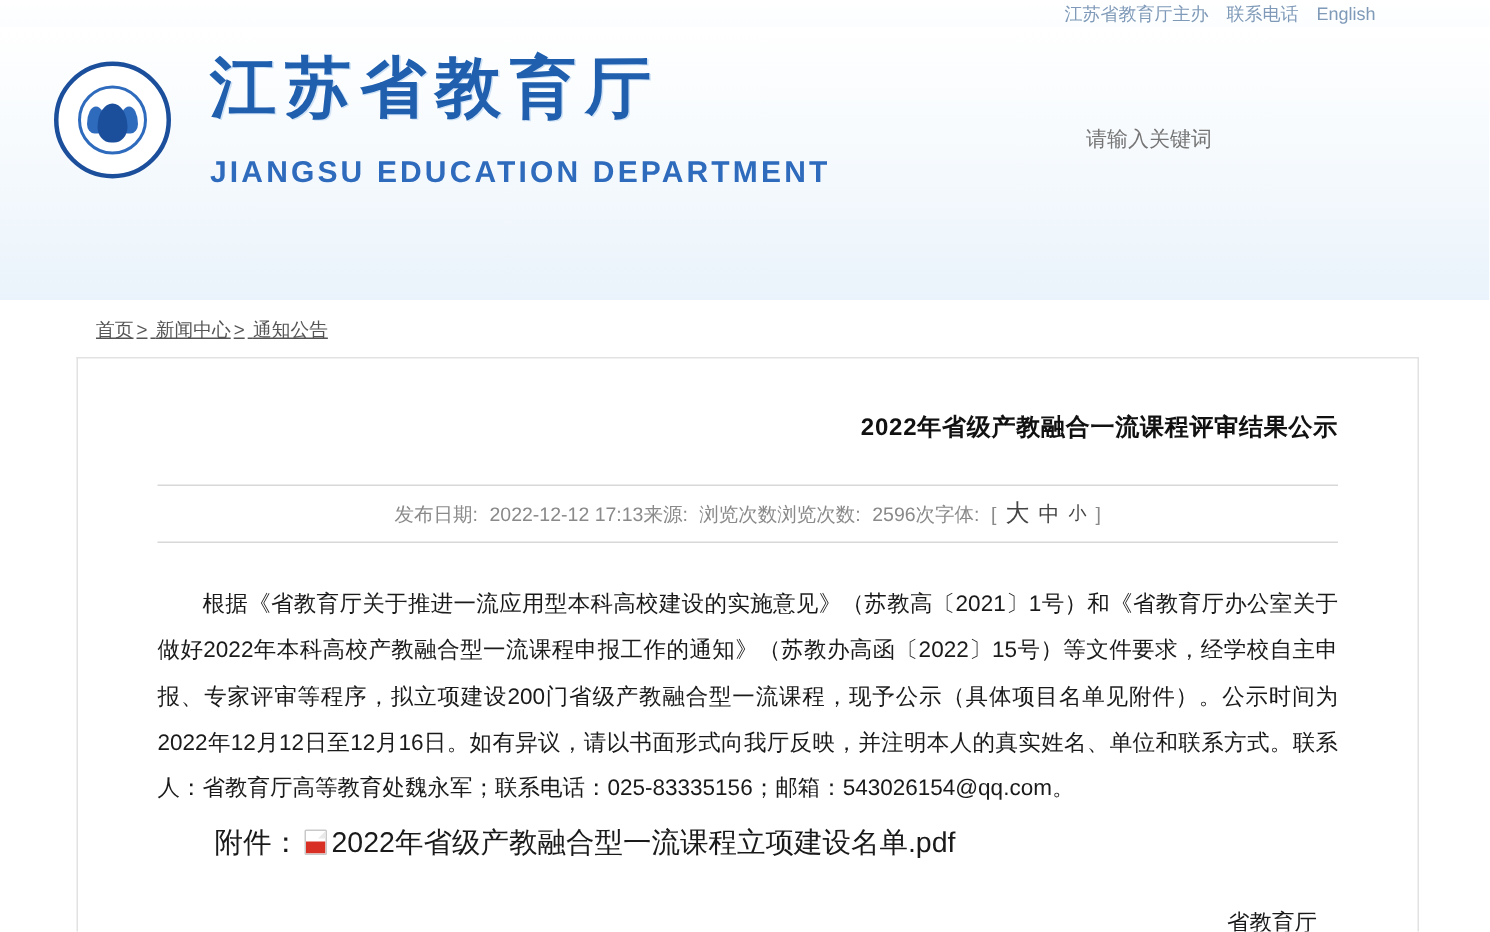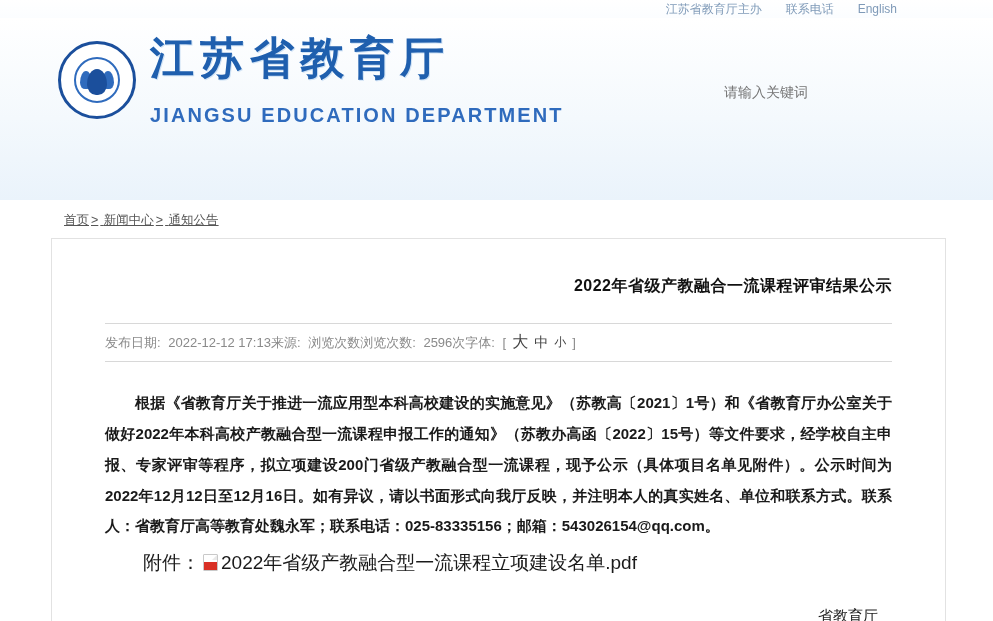--- a/index.html
+++ b/index.html
@@ -15,46 +15,46 @@
     overflow: hidden;
     position: relative;
   }
 
   
   .topbar {
     height: 18px;
     display: flex;
     justify-content: flex-end;
     align-items: center;
-    gap: 24px;
-    padding-right: 96px;
+    gap: 12px;
+    padding-right: 76px;
     font-size: 12px;
     color: #7f9ab8;
     background: linear-gradient(to bottom, #ffffff, #fbfdff);
   }
   .topbar a {
     color: #7f9ab8;
     text-decoration: none;
     white-space: nowrap;
   }
 
   
   .header {
     position: relative;
     height: 182px;
     background: linear-gradient(to bottom, #ffffff 0%, #f4f9fd 55%, #eaf3fb 100%);
   }
 
   .logo-wrap {
     position: absolute;
-    left: 58px;
+    left: 36px;
     top: 16px;
     display: flex;
     align-items: center;
-    gap: 14px;
+    gap: 26px;
   }
   .logo-emblem {
     width: 72px;
     height: 72px;
     border-radius: 50%;
     border: 3px solid #1b4f9c;
     background: #ffffff;
     position: relative;
     flex: none;
   }
@@ -162,21 +162,21 @@
     line-height: 1.4;
   }
 
   .meta-row {
     margin-top: 26px;
     border-top: 1px solid #d8d8d8;
     border-bottom: 1px solid #d8d8d8;
     height: 37px;
     display: flex;
     align-items: center;
-    justify-content: flex-start;
+    justify-content: center;
     font-size: 13px;
     color: #8a8a8a;
   }
   .meta-item { white-space: nowrap; }
   .meta-item .label { color: #8a8a8a; }
   .meta-item .value { color: #8a8a8a; margin-left: 4px; }
 
   .font-sizer {
     display: inline-flex;
     align-items: center;
@@ -195,21 +195,20 @@
   .article-body {
     margin-top: 26px;
     font-size: 15px;
     line-height: 2.05;
     color: #1a1a1a;
     text-align: justify;
   }
   .article-body p {
     margin: 0;
     text-indent: 2em;
-    font-weight: bold;
   }
 
   .attachment {
     margin-top: 2px;
     text-indent: 2em;
     font-size: 19px;
     line-height: 2.05;
     color: #1a1a1a;
   }
   .pdf-icon {

